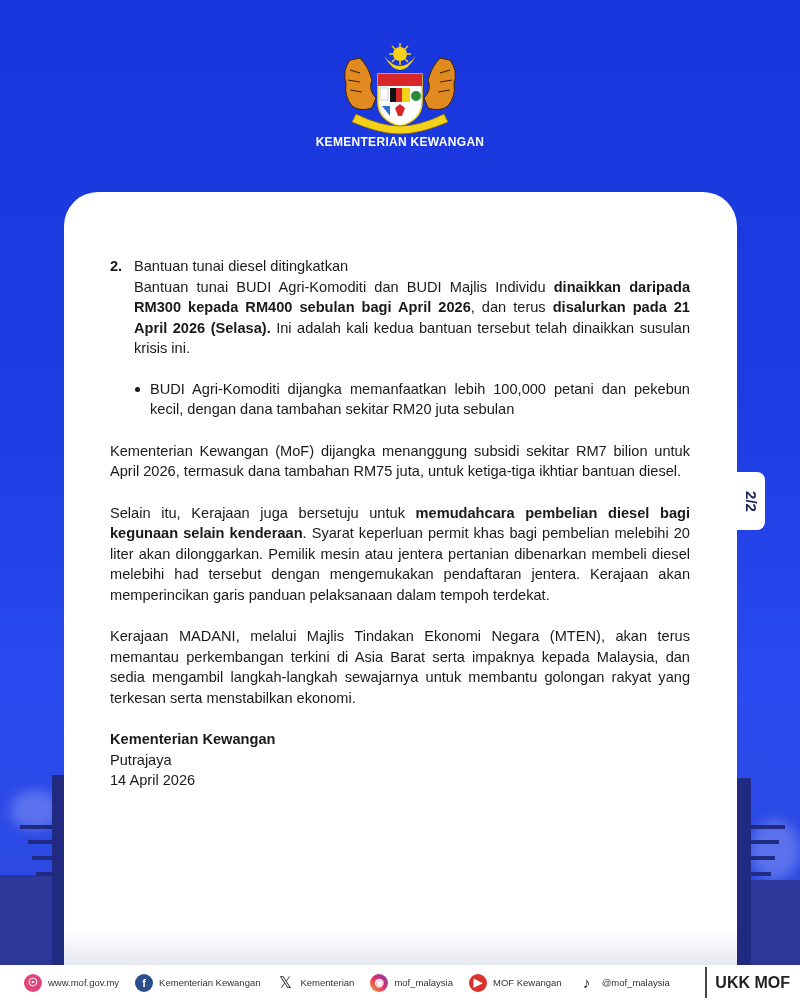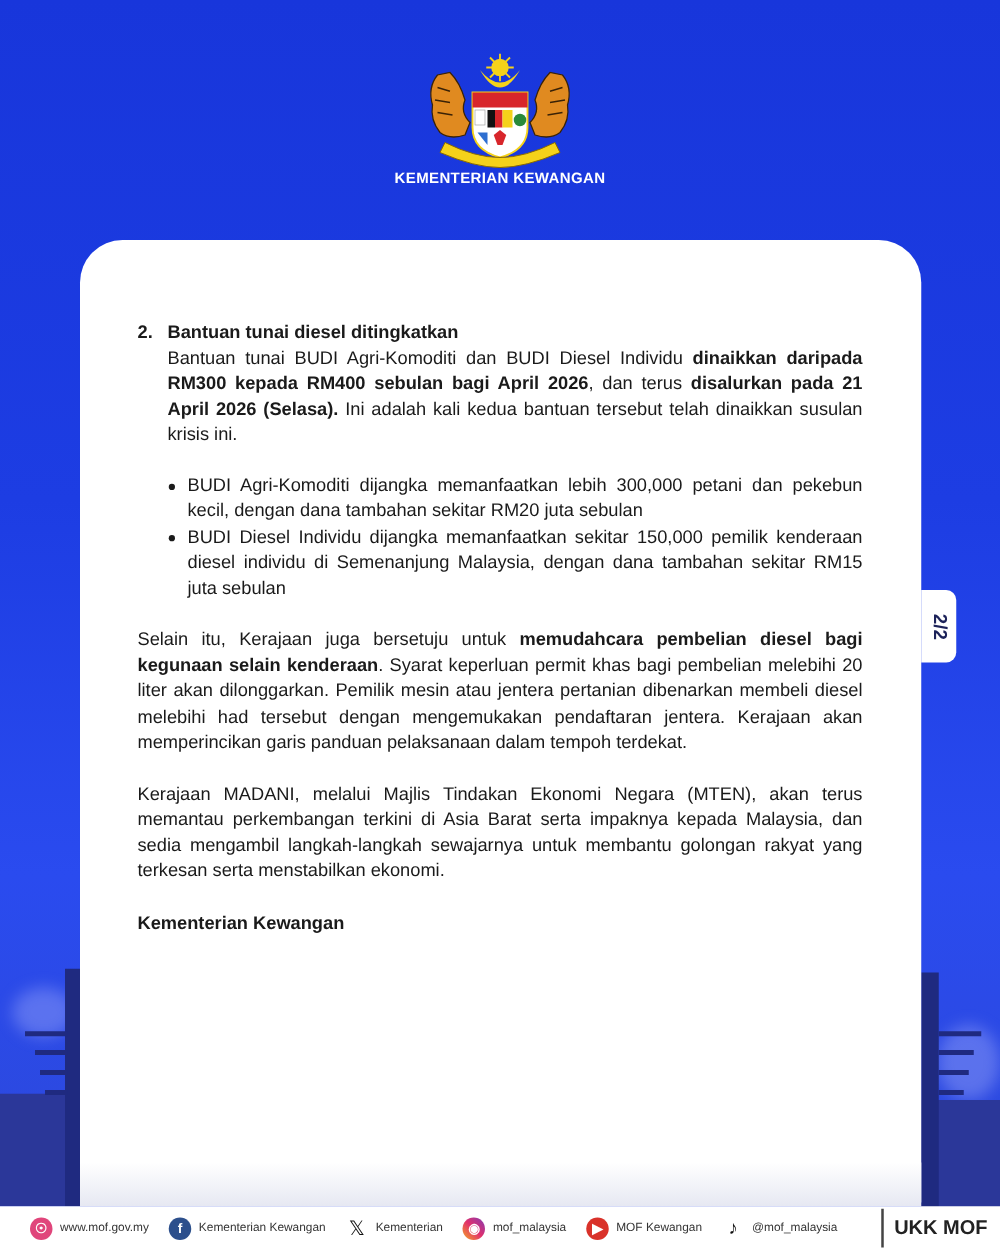--- a/index.html
+++ b/index.html
@@ -50,21 +50,21 @@
     }
 
     .content {
       position: absolute; left: 110px; top: 256px; width: 580px;
       color: #1a1a1a; font-size: 14.6px; line-height: 20.5px;
     }
     .content b { font-weight: bold; }
     .item { display: flex; }
     .item-num { width: 24px; font-weight: bold; flex: none; }
     .item-body { flex: 1; }
-    .item-title { font-weight: bold; }
+    .item-title { font-weight: normal; }
     .justify { text-align: justify; }
     .bullets { list-style: none; margin-top: 20px; padding-left: 24px; }
     .bullets li { position: relative; padding-left: 16px; text-align: justify; }
     .bullets li::before {
       content: ""; position: absolute; left: 1px; top: 8px; width: 5px; height: 5px;
       border-radius: 50%; background: #1a1a1a;
     }
     .para { margin-top: 21px; text-align: justify; }
     .sign { margin-top: 21px; }
     .sign .org { font-weight: bold; }
@@ -157,36 +157,38 @@
 
 <div class="page-tab">
   <span>2/2</span>
 </div>
 
 <div class="content">
   <div class="item">
     <div class="item-num">2.</div>
     <div class="item-body">
       <div class="item-title">Bantuan tunai diesel ditingkatkan</div>
-      <p class="justify"><span>Bantuan tunai BUDI Agri-Komoditi dan BUDI Diesel Individu </span><b>dinaikkan daripada RM300 kepada RM400 sebulan bagi April 2026</b><span>, dan terus </span><b>disalurkan pada 21 April 2026 (Selasa).</b><span> Ini adalah kali kedua bantuan tersebut telah dinaikkan susulan krisis ini.</span></p>
+      <p class="justify"><span>Bantuan tunai BUDI Agri-Komoditi dan BUDI Majlis Individu </span><b>dinaikkan daripada RM300 kepada RM400 sebulan bagi April 2026</b><span>, dan terus </span><b>disalurkan pada 21 April 2026 (Selasa).</b><span> Ini adalah kali kedua bantuan tersebut telah dinaikkan susulan krisis ini.</span></p>
     </div>
   </div>
 
   <ul class="bullets">
-    <li>BUDI Agri-Komoditi dijangka memanfaatkan lebih 300,000 petani dan pekebun kecil, dengan dana tambahan sekitar RM20 juta sebulan</li>
-    <li>BUDI Diesel Individu dijangka memanfaatkan sekitar 150,000 pemilik kenderaan diesel individu di Semenanjung Malaysia, dengan dana tambahan sekitar RM15 juta sebulan</li>
+    <li>BUDI Agri-Komoditi dijangka memanfaatkan lebih 100,000 petani dan pekebun kecil, dengan dana tambahan sekitar RM20 juta sebulan</li>
   </ul>
 
+  <p class="para">Kementerian Kewangan (MoF) dijangka menanggung subsidi sekitar RM7 bilion untuk April 2026, termasuk dana tambahan RM75 juta, untuk ketiga-tiga ikhtiar bantuan diesel.</p>
 
   <p class="para"><span>Selain itu, Kerajaan juga bersetuju untuk </span><b>memudahcara pembelian diesel bagi kegunaan selain kenderaan</b><span>. Syarat keperluan permit khas bagi pembelian melebihi 20 liter akan dilonggarkan. Pemilik mesin atau jentera pertanian dibenarkan membeli diesel melebihi had tersebut dengan mengemukakan pendaftaran jentera. Kerajaan akan memperincikan garis panduan pelaksanaan dalam tempoh terdekat.</span></p>
 
   <p class="para">Kerajaan MADANI, melalui Majlis Tindakan Ekonomi Negara (MTEN), akan terus memantau perkembangan terkini di Asia Barat serta impaknya kepada Malaysia, dan sedia mengambil langkah-langkah sewajarnya untuk membantu golongan rakyat yang terkesan serta menstabilkan ekonomi.</p>
 
   <div class="sign">
     <div class="org">Kementerian Kewangan</div>
+    <div>Putrajaya</div>
+    <div>14 April 2026</div>
   </div>
 </div>
 
 <div class="footer">
   <div class="soc">
     <span class="soc-icon ic-web">☉</span>
     <span>www.mof.gov.my</span>
   </div>
   <div class="soc">
     <span class="soc-icon ic-fb">f</span>

